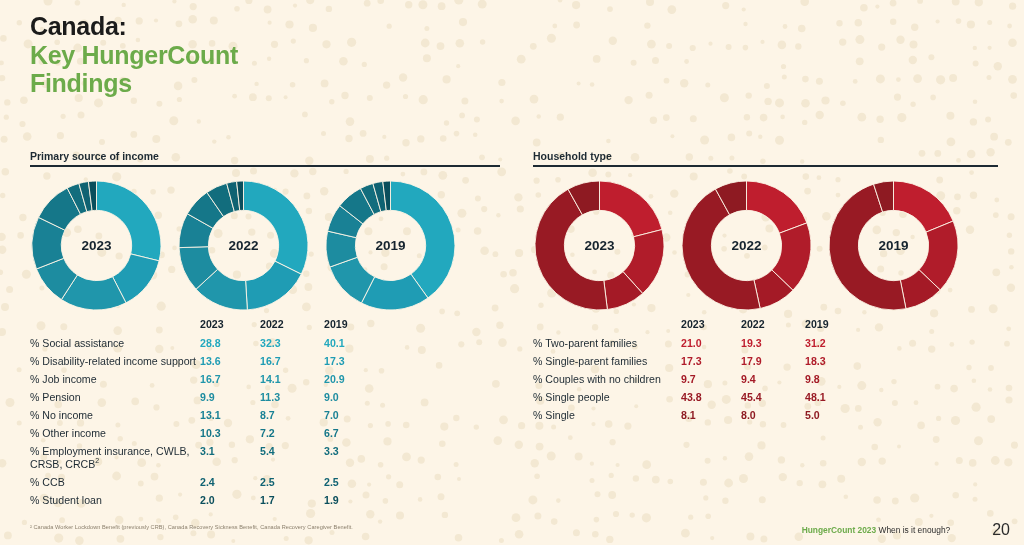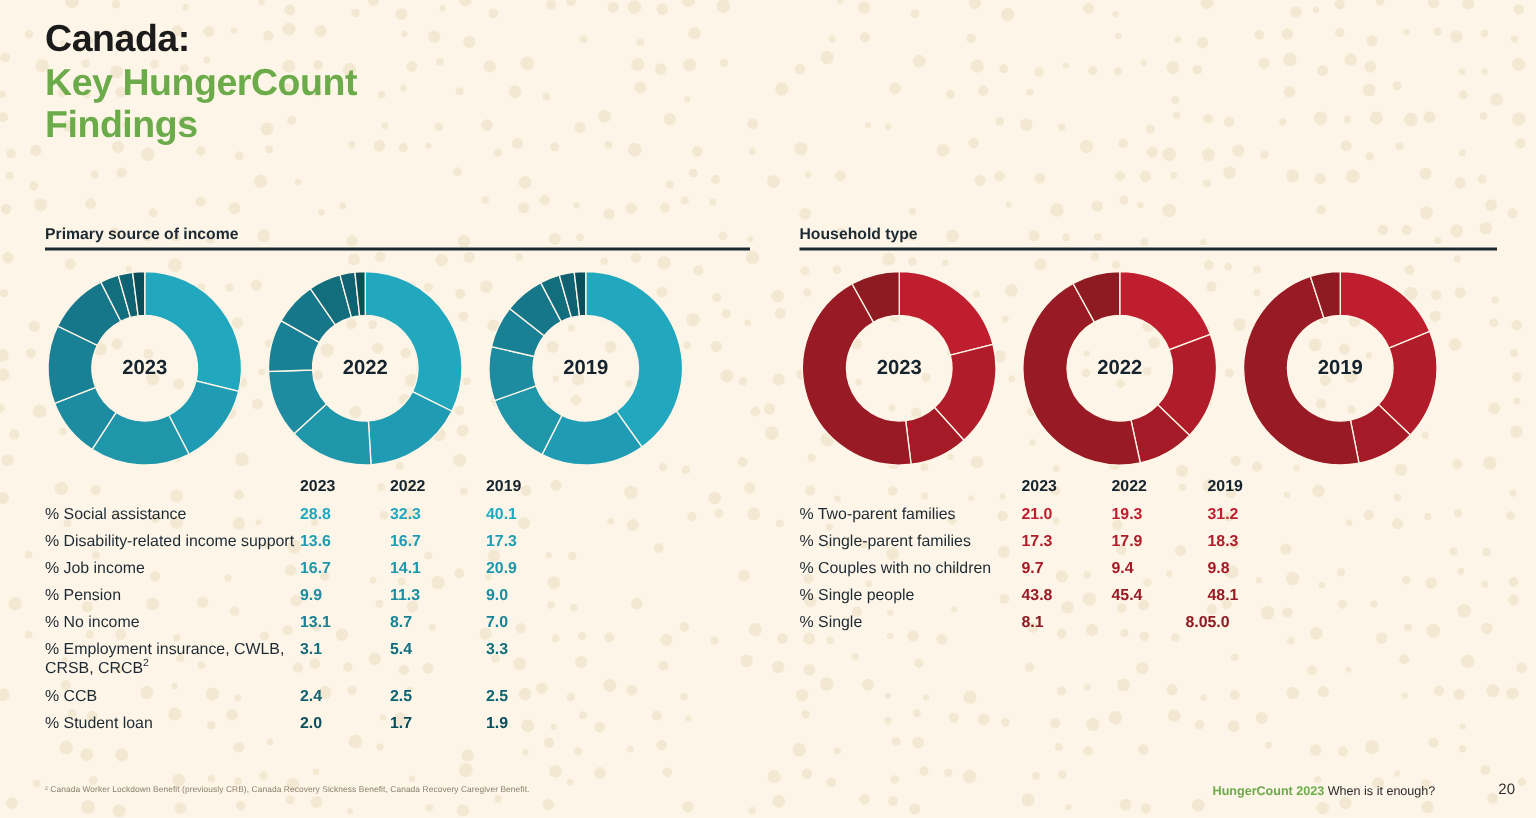--- a/index.html
+++ b/index.html
@@ -41,21 +41,21 @@
   .tbl td{padding:2.6px 0;vertical-align:top;color:#1d2a33;}
   .tbl td.val{font-weight:bold;}
   .lbl{line-height:1.2;}
   sup{font-size:7px;vertical-align:super;}
 
   
   .footnote{position:absolute;left:30px;top:524px;font-size:5.6px;color:#8a7f6c;letter-spacing:.05px;}
   .footer-r{position:absolute;right:14px;top:521px;font-size:8.4px;display:flex;align-items:center;gap:42px;}
   .footer-r .brand{color:#6cab4a;font-weight:bold;}
   .footer-r .sub{color:#2b2b2b;}
-  .footer-r .pg{color:#2b2b2b;font-size:10px;}
+  .footer-r .pg{color:#2b2b2b;font-size:16px;}
 </style>
 </head>
 <body>
 
 <svg id="dots" width="1024" height="545">
     <circle cx="48.0" cy="1.0" r="4.5" fill="#f3e8d2"></circle>
     <circle cx="77.4" cy="2.8" r="2.8" fill="#f3e8d2"></circle>
     <circle cx="123.7" cy="4.9" r="2.2" fill="#f3e8d2"></circle>
     <circle cx="174.4" cy="1.5" r="2.1" fill="#f3e8d2"></circle>
     <circle cx="193.2" cy="6.6" r="3.6" fill="#f3e8d2"></circle>
@@ -987,20 +987,26 @@
             <td class="val" style="color: rgb(29, 140, 160);">11.3</td>
             <td class="val" style="color: rgb(29, 140, 160);">9.0</td>
           </tr>
           <tr>
             <td class="lbl">% No income</td>
             <td class="val" style="color: rgb(25, 129, 149);">13.1</td>
             <td class="val" style="color: rgb(25, 129, 149);">8.7</td>
             <td class="val" style="color: rgb(25, 129, 149);">7.0</td>
           </tr>
           <tr>
+            <td class="lbl">% Other income</td>
+            <td class="val" style="color: rgb(21, 119, 137);">10.3</td>
+            <td class="val" style="color: rgb(21, 119, 137);">7.2</td>
+            <td class="val" style="color: rgb(21, 119, 137);">6.7</td>
+          </tr>
+          <tr>
             <td class="lbl">% Employment insurance, CWLB, CRSB, CRCB<sup>2</sup></td>
             <td class="val" style="color: rgb(18, 109, 125);">3.1</td>
             <td class="val" style="color: rgb(18, 109, 125);">5.4</td>
             <td class="val" style="color: rgb(18, 109, 125);">3.3</td>
           </tr>
           <tr>
             <td class="lbl">% CCB</td>
             <td class="val" style="color: rgb(15, 98, 114);">2.4</td>
             <td class="val" style="color: rgb(15, 98, 114);">2.5</td>
             <td class="val" style="color: rgb(15, 98, 114);">2.5</td>
@@ -1086,21 +1092,21 @@
           </tr>
           <tr>
             <td class="lbl">% Single people</td>
             <td class="val" style="color: rgb(152, 26, 36);">43.8</td>
             <td class="val" style="color: rgb(152, 26, 36);">45.4</td>
             <td class="val" style="color: rgb(152, 26, 36);">48.1</td>
           </tr>
           <tr>
             <td class="lbl">% Single</td>
             <td class="val" style="color: rgb(142, 26, 34);">8.1</td>
-            <td class="val" style="color: rgb(142, 26, 34); text-align: right;">8.0</td>
+            <td class="val" style="color: rgb(142, 26, 34);">8.0</td>
             <td class="val" style="color: rgb(142, 26, 34);">5.0</td>
           </tr>
         </tbody>
       </table>
   </div>
 
   <div class="footnote">² Canada Worker Lockdown Benefit (previously CRB), Canada Recovery Sickness Benefit, Canada Recovery Caregiver Benefit.</div>
   <div class="footer-r">
     <span>
       <span class="brand">HungerCount 2023</span>

